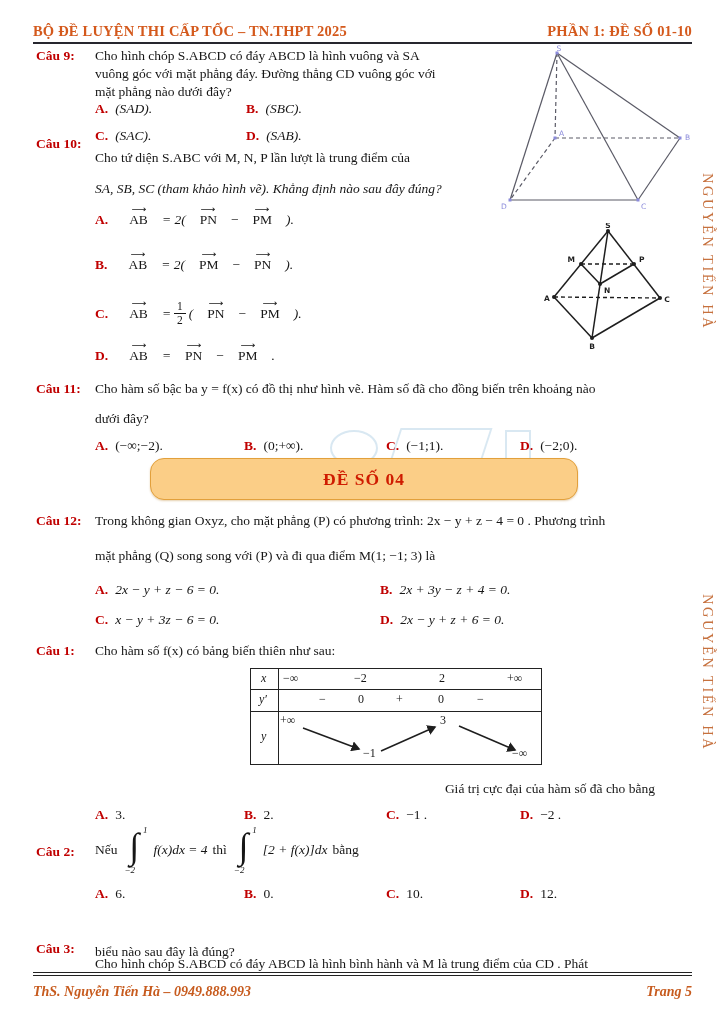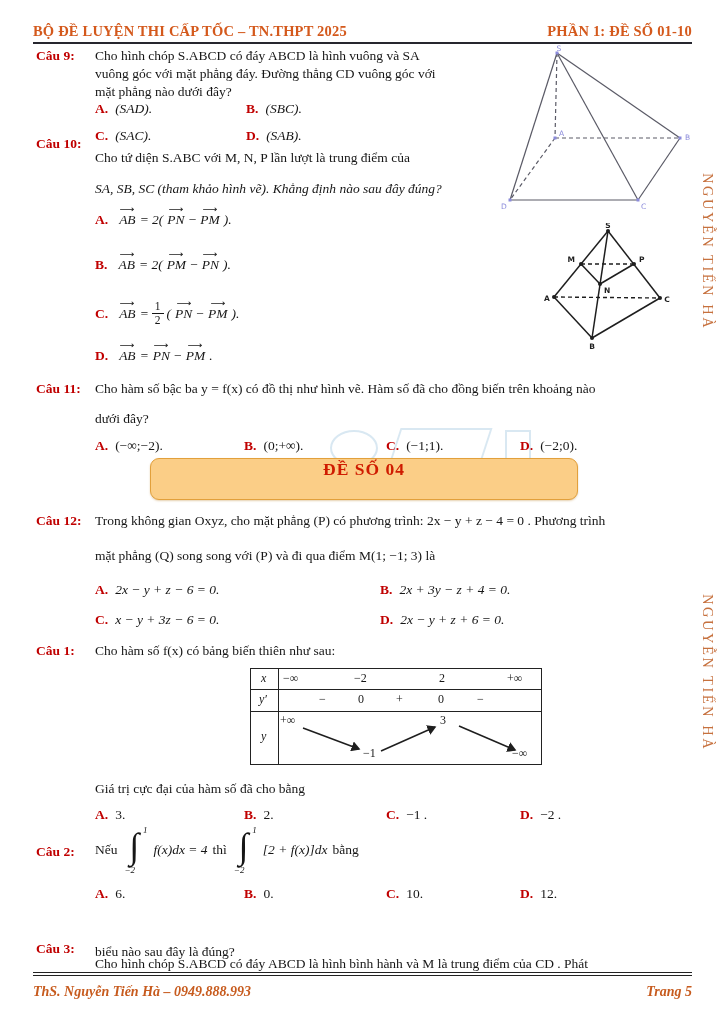--- a/index.html
+++ b/index.html
@@ -14,33 +14,33 @@
   .hdr { font-weight:bold; font-size:14.5px; color:#d4591c; letter-spacing:.2px; }
   .hdr-rule { position:absolute; left:33px; width:659px; height:2px; background:#26262e; }
   
   .q-label { position:absolute; left:36px; color:#c00000; font-weight:bold; }
   .q-line  { position:absolute; left:95px; color:#161616; }
   
   .opt { position:absolute; display:flex; align-items:center; white-space:nowrap; }
   .opt .letter { color:#c00000; font-weight:bold; margin-right:7px; }
   .mi { font-style:italic; }
   
-  .vec { font-style:italic; position:relative; display:inline-block; padding:0 2px; margin:0 2px; }
+  .vec { position:relative; display:inline-block; padding:0 2px; margin:0 12px; }
   .vec::after {
     content:"⟶"; position:absolute; left:50%; top:-0.95em;
     transform:translateX(-50%) scaleX(1.25); font-size:0.62em; font-style:normal; color:#161616;
   }
   
   .frac { display:inline-flex; flex-direction:column; align-items:center; font-size:11.5px; line-height:1.15; margin:0 3px; vertical-align:middle; font-style:normal; }
   .frac .num { border-bottom:1px solid #161616; padding:0 3px; }
   
   .banner {
     position:absolute; left:150px; top:458px; width:428px; height:42px;
-    background:#fbce87; border:1.6px solid #e2a03c; border-radius:9px;
-    display:flex; justify-content:center;
+    background:#fbce87; border:1.6px solid #e2a03c; border-radius:14px;
+    display:flex; align-items:center; justify-content:center;
     box-shadow:0 1px 2px rgba(180,120,30,.35);
   }
   .banner span { color:#cf1b00; font-weight:bold; font-size:17.5px; letter-spacing:1px; }
   .wm-shape { position:absolute; border:2px solid rgba(140,185,215,.33); }
   
   .int { position:relative; display:inline-block; width:22px; height:48px; margin:0 2px; }
   .int .sym { position:absolute; left:5px; top:-4px; font-size:36px; line-height:48px; }
   .int .up  { position:absolute; top:-1px; right:-1px; font-size:9px; }
   .int .lo  { position:absolute; bottom:-1px; left:0px; font-size:9px; }
   .q2row { position:absolute; left:95px; display:flex; align-items:center; gap:5px; height:52px; }
@@ -283,21 +283,21 @@
         </marker>
       </defs>
       <g stroke="#1e1e1e" stroke-width="1.5" marker-end="url(#ah)">
         <line x1="52" y1="59" x2="108" y2="80"></line>
         <line x1="130" y1="82" x2="184" y2="58"></line>
         <line x1="208" y1="57" x2="264" y2="81"></line>
       </g>
     </svg>
   </div>
 
-  <div class="q-line" style="top:781px; width:560px;">Giá trị cực đại của hàm số đã cho bằng</div>
+  <div class="q-line" style="top:781px; width:560px;text-align:right;">Giá trị cực đại của hàm số đã cho bằng</div>
   <div class="opt" style="left:95px; top:807px;">
     <span class="letter">A.</span>
     <span>3.</span>
   </div>
   <div class="opt" style="left:244px; top:807px;">
     <span class="letter">B.</span>
     <span>2.</span>
   </div>
   <div class="opt" style="left:386px; top:807px;">
     <span class="letter">C.</span>

